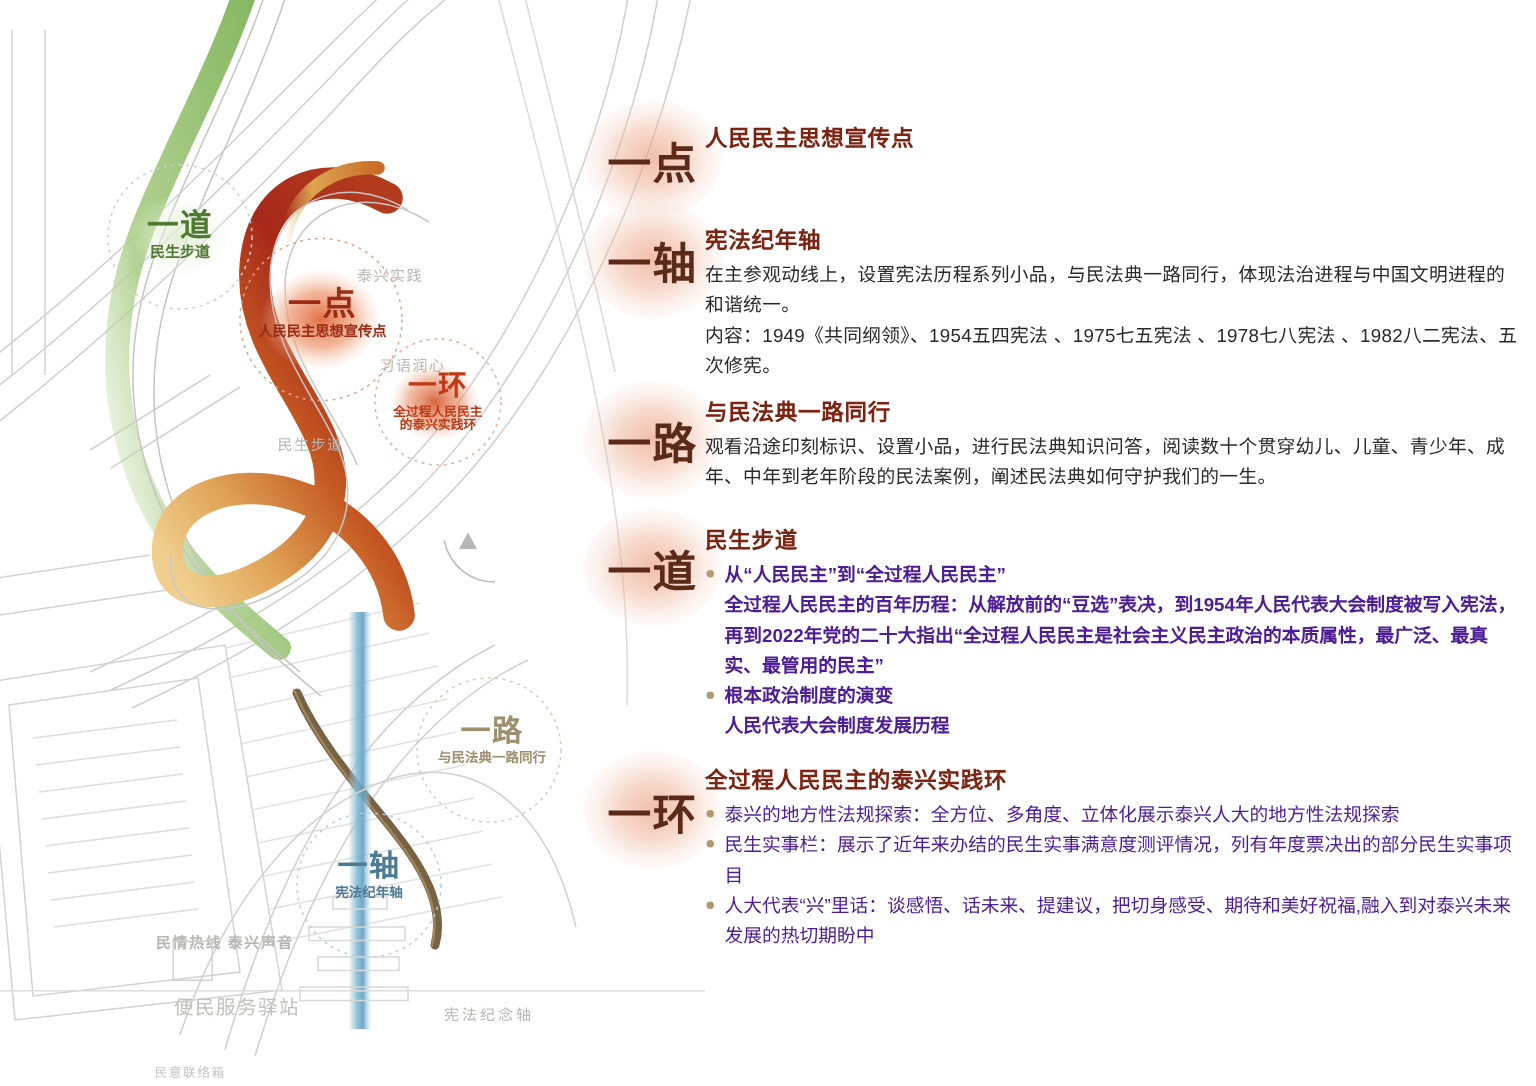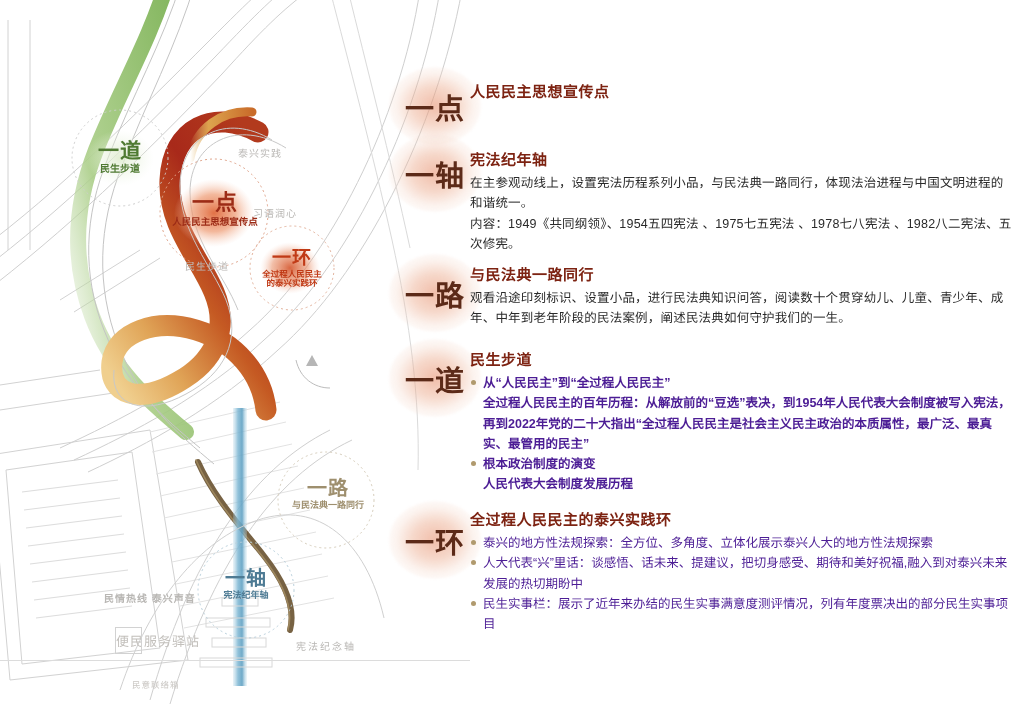--- a/index.html
+++ b/index.html
@@ -18,20 +18,21 @@
     position:absolute;left:0;top:0;width:470px;height:724px;
     overflow:hidden;
   }
   #plan svg{position:absolute;left:0;top:0;}
 
   .plan-label{
     position:absolute;
     font-family:"Liberation Sans","DejaVu Sans",sans-serif;
     white-space:nowrap;
     pointer-events:none;
+    margin-top:30px;
   }
   
   .node{
     position:absolute;
     text-align:center;
     line-height:1;
   }
   .node .big{
     display:block;
     font-weight:bold;
@@ -274,21 +275,21 @@
       <span class="big" style="color:#4e7b94;font-size:20px;">一轴</span>
       <span class="small" style="color:#4e7b94;font-size:9px;">宪法纪年轴</span>
     </div>
 
     <div class="plan-label faint" style="left:238px;top:145px;">泰兴实践</div>
     <div class="plan-label faint" style="left:253px;top:205px;">习语润心</div>
     <div class="plan-label faint" style="left:185px;top:258px;">民生步道</div>
     <div class="plan-label faint" style="left:104px;top:590px;font-weight:bold;">民情热线  泰兴声音</div>
     <div class="plan-label faint" style="left:296px;top:638px;letter-spacing:2px;">宪法纪念轴</div>
     <div class="plan-label faint" style="left:116px;top:631px;font-size:13px;color:#c3c0bc;">便民服务驿站</div>
-    <div class="plan-label faint" style="left:132px;top:678px;font-size:8.5px;color:#c9c6c2;">民意联络箱</div>
+    <div class="plan-label faint" style="left:103px;top:678px;font-size:8.5px;color:#c9c6c2;">民意联络箱</div>
 
     <div style="position:absolute;left:115px;top:627px;width:25px;height:25px;border:1px solid #d2d2d2;"></div>
 
     <div style="position:absolute;left:-10px;top:660px;width:1030px;height:1px;background:#dcdcdc;"></div>
   </div>
 
   <div id="content">
 
     <div class="badge" style="left:-83px;top:66px;">
       <span class="glow"></span>
@@ -339,21 +340,21 @@
       <span class="glow"></span>
       <span class="txt">一环</span>
     </div>
     <div class="row" style="top:508px;width:545px;">
       <h3>全过程人民民主的泰兴实践环</h3>
       <ul>
         <li>
           <span>泰兴的地方性法规探索：全方位、多角度、立体化展示泰兴人大的地方性法规探索</span>
         </li>
         <li>
+          <span>民生实事栏：展示了近年来办结的民生实事满意度测评情况，列有年度票决出的部分民生实事项目</span>
+        </li>
+        <li>
           <span>人大代表“兴”里话：谈感悟、话未来、提建议，把切身感受、期待和美好祝福,融入到对泰兴未来发展的热切期盼中</span>
-        </li>
-        <li>
-          <span>民生实事栏：展示了近年来办结的民生实事满意度测评情况，列有年度票决出的部分民生实事项目</span>
         </li>
       </ul>
     </div>
   </div>
 </div>
 
 </body></html>

